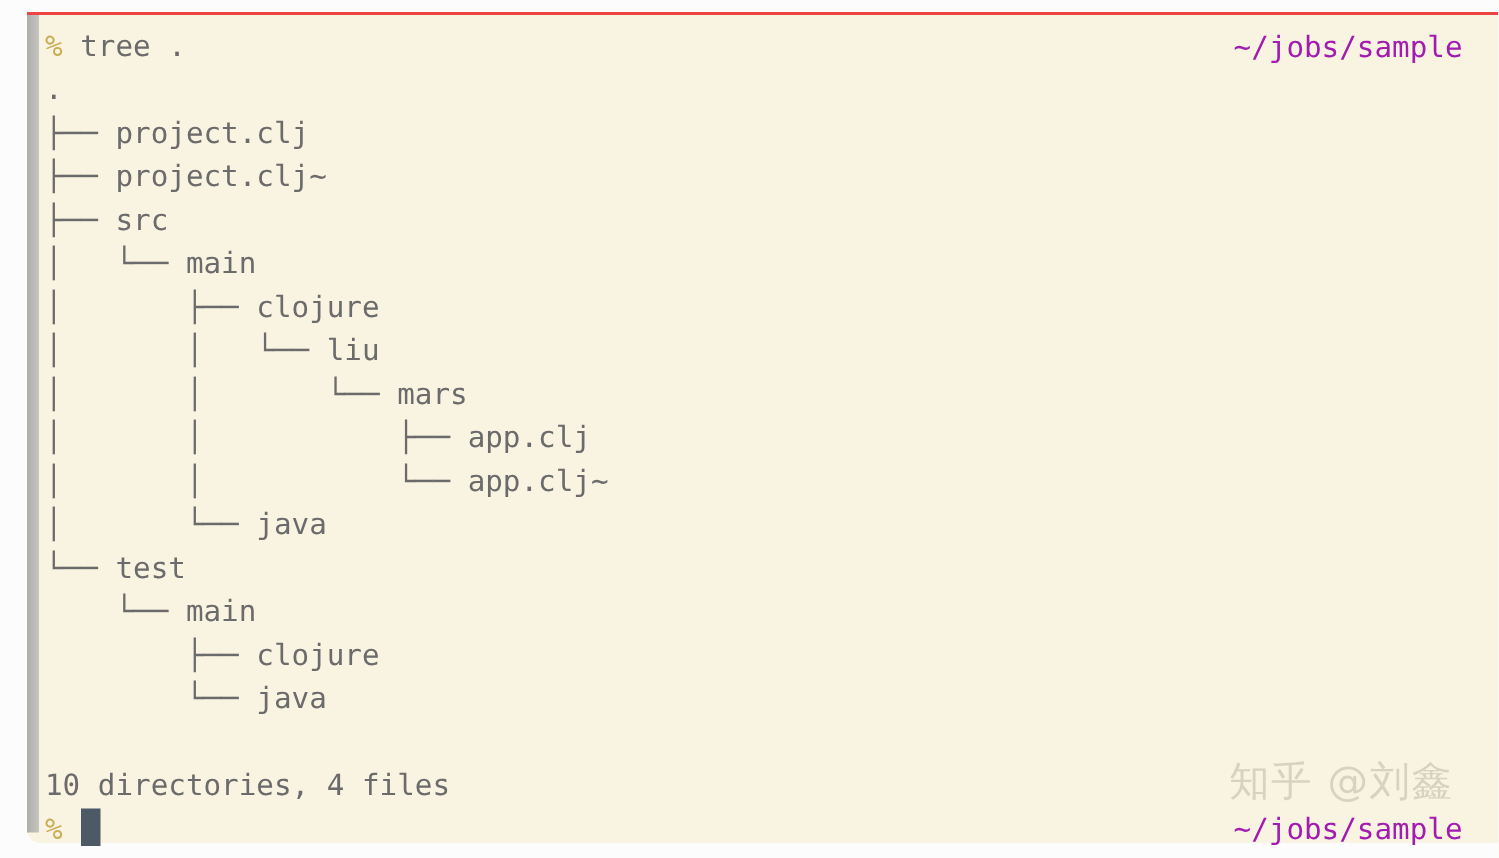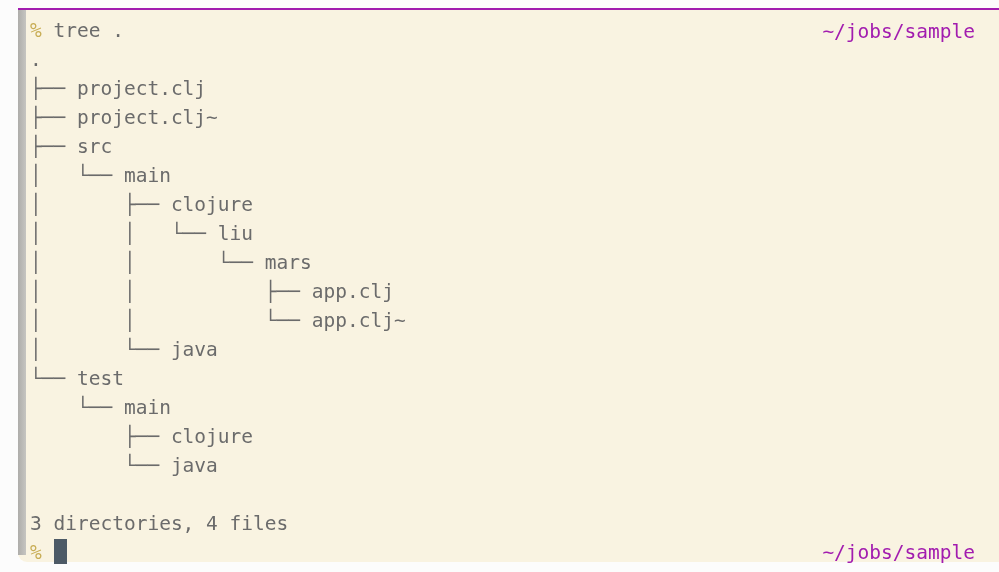--- a/index.html
+++ b/index.html
@@ -12,21 +12,21 @@
   .frame {
     position: relative;
     width: 999px; height: 572px;
     background: #fcfcfc;
   }
   .terminal-window {
     position: absolute;
     left: 18px; top: 8px;
     width: 981px; height: 554px;
     background: #f9f3e1;
-    border-top: 2px solid #a21caf;
+    border-top: 2px solid #ef4444;
     border-radius: 0 0 0 9px;
   }
   .scrollbar {
     position: absolute;
     left: 0; top: 0;
     width: 8px; height: 545px;
     background: linear-gradient(to right, #aeadaa, #c6c5c1);
   }
   .term-text {
     position: absolute;
@@ -84,19 +84,20 @@
 │       │   └── liu
 │       │       └── mars
 │       │           ├── app.clj
 │       │           └── app.clj~
 │       └── java
 └── test
     └── main
         ├── clojure
         └── java</span>
 
-<span>3 directories, 4 files</span>
+<span>10 directories, 4 files</span>
 <span class="prompt">%</span> <span class="cursor"></span></pre>
 
     <div class="path path-top">~/jobs/sample</div>
+    <div class="watermark">知乎 @刘鑫</div>
     <div class="path path-bottom">~/jobs/sample</div>
   </div>
 </div>
 
 </body></html>

